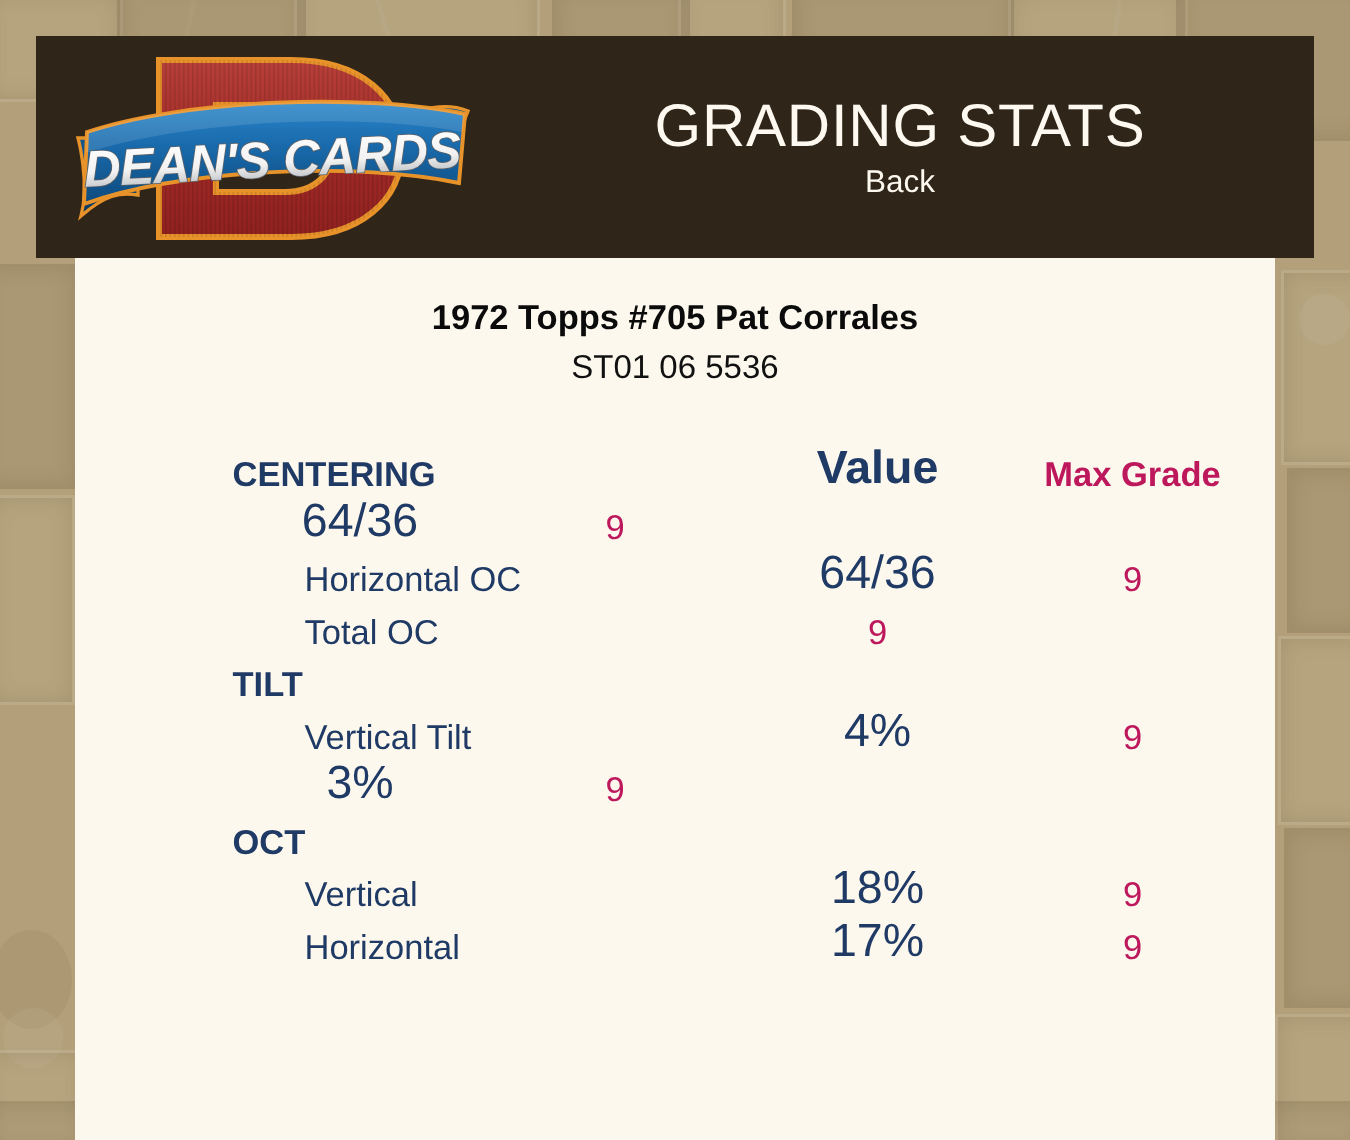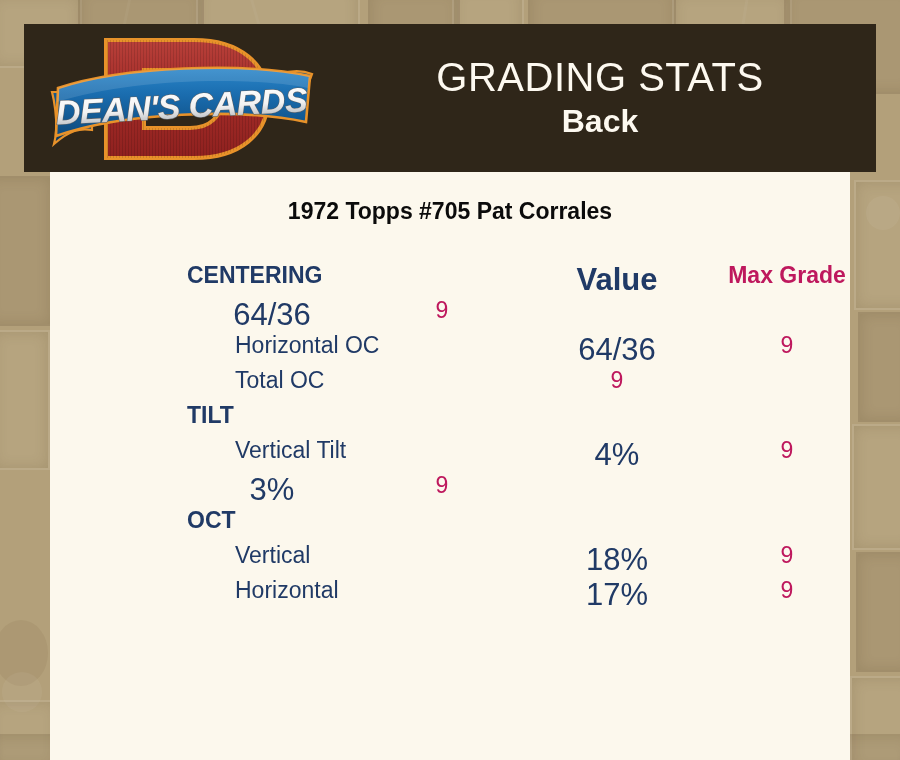--- a/index.html
+++ b/index.html
@@ -82,22 +82,22 @@
   #title-main {
     color: #fdf9f0;
     font-size: 40px;
     font-weight: 400;
     letter-spacing: 0.5px;
     line-height: 1.12;
     white-space: nowrap;
   }
   #title-sub {
     color: #fdf9f0;
-    font-size: 32px;
-    font-weight: 700;
+    font-size: 21px;
+    font-weight: 400;
     line-height: 1.2;
     margin-top: 2px;
   }
 
   
   #panel {
     position: absolute;
     left: 50px;
     top: 172px;
     width: 800px;
@@ -124,23 +124,22 @@
   }
 
   
   #stats {
     margin-top: 36px;
     padding-left: 105px;
     padding-right: 38px;
   }
   .srow {
     display: flex;
-    align-items: flex-start;
+    align-items: flex-end;
     height: 35px;
-    margin-left: 32px;
   }
   .c-label {
     flex: 0 0 345px;
     color: #203a66;
     font-size: 23px;
   }
   .c-value {
     flex: 0 0 170px;
     text-align: center;
     color: #203a66;
@@ -253,20 +252,21 @@
 
   <div id="header-titles">
     <div id="title-main">GRADING STATS</div>
     <div id="title-sub">Back</div>
   </div>
 </div>
 
 <div id="panel">
 
   <div id="card-title">1972 Topps #705 Pat Corrales</div>
+  <div id="card-serial">ST01 06 5536</div>
 
   <div id="stats">
 
     <div class="srow header section">
       <div class="c-label">CENTERING</div>
       <div class="c-value">Value</div>
       <div class="c-grade">Max Grade</div>
     </div>
 
     <div class="srow item">

